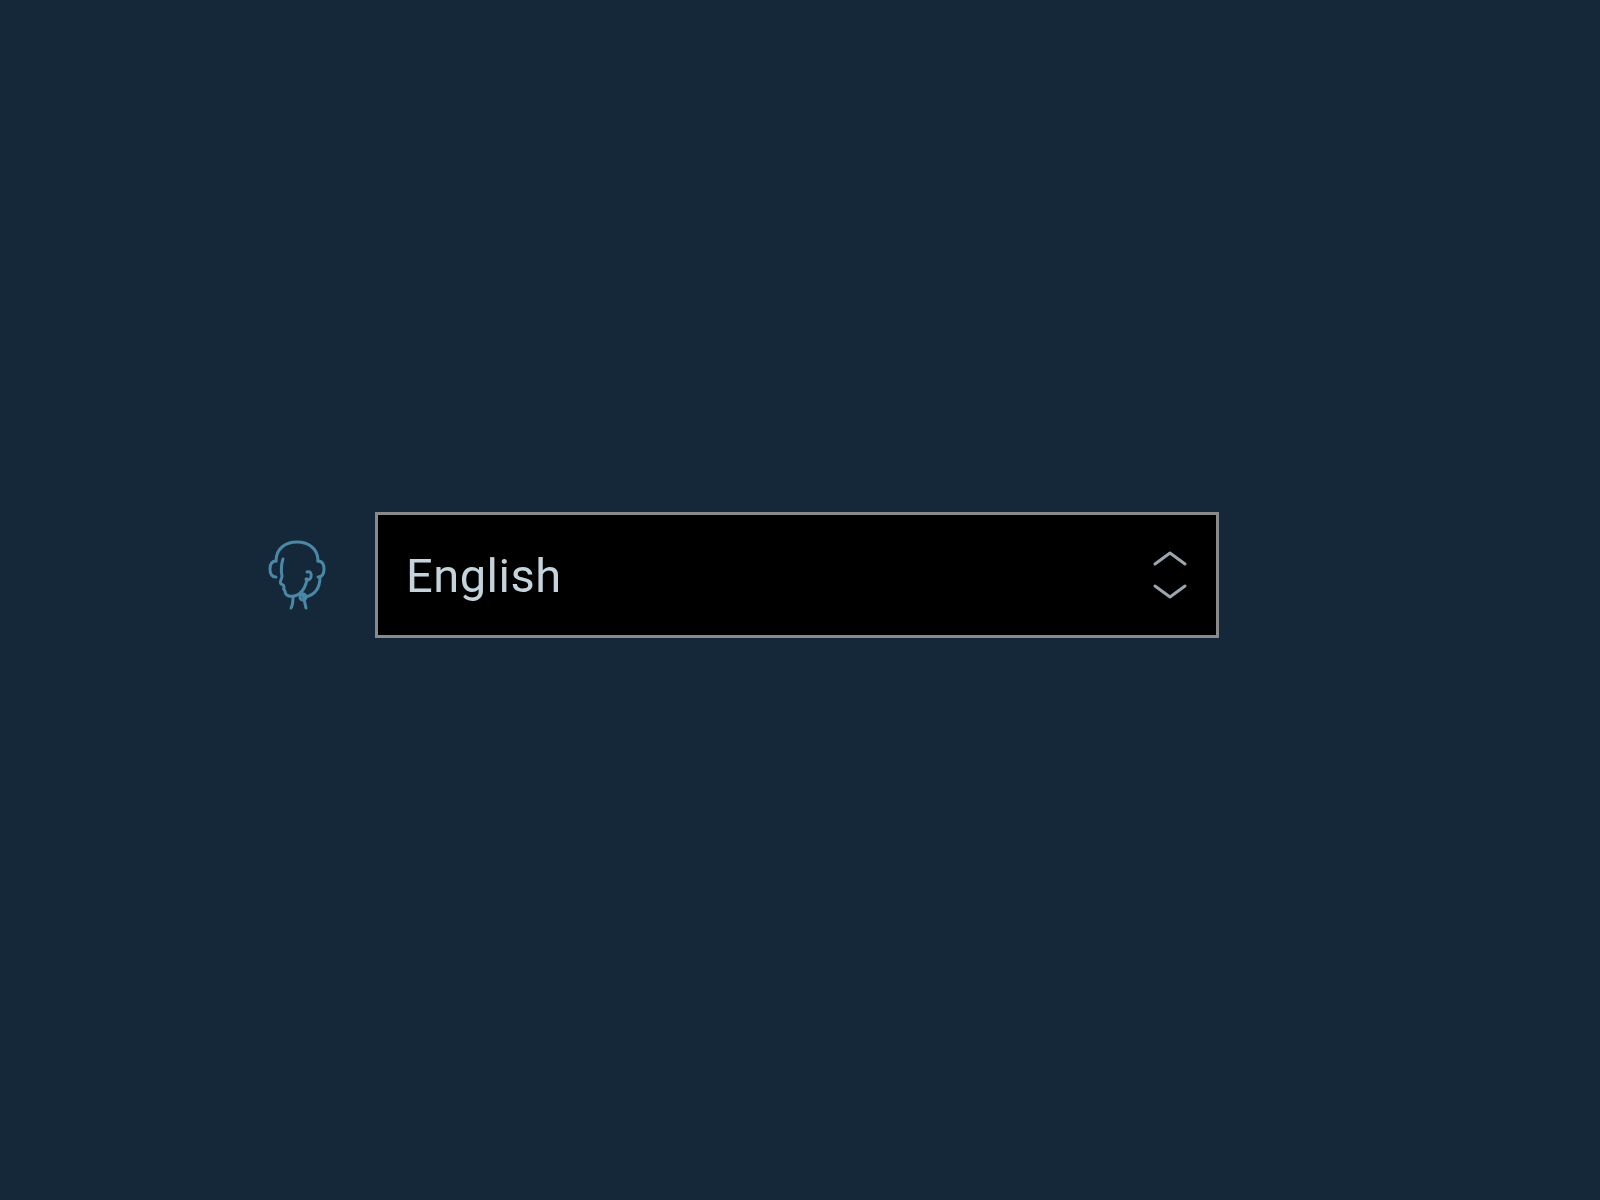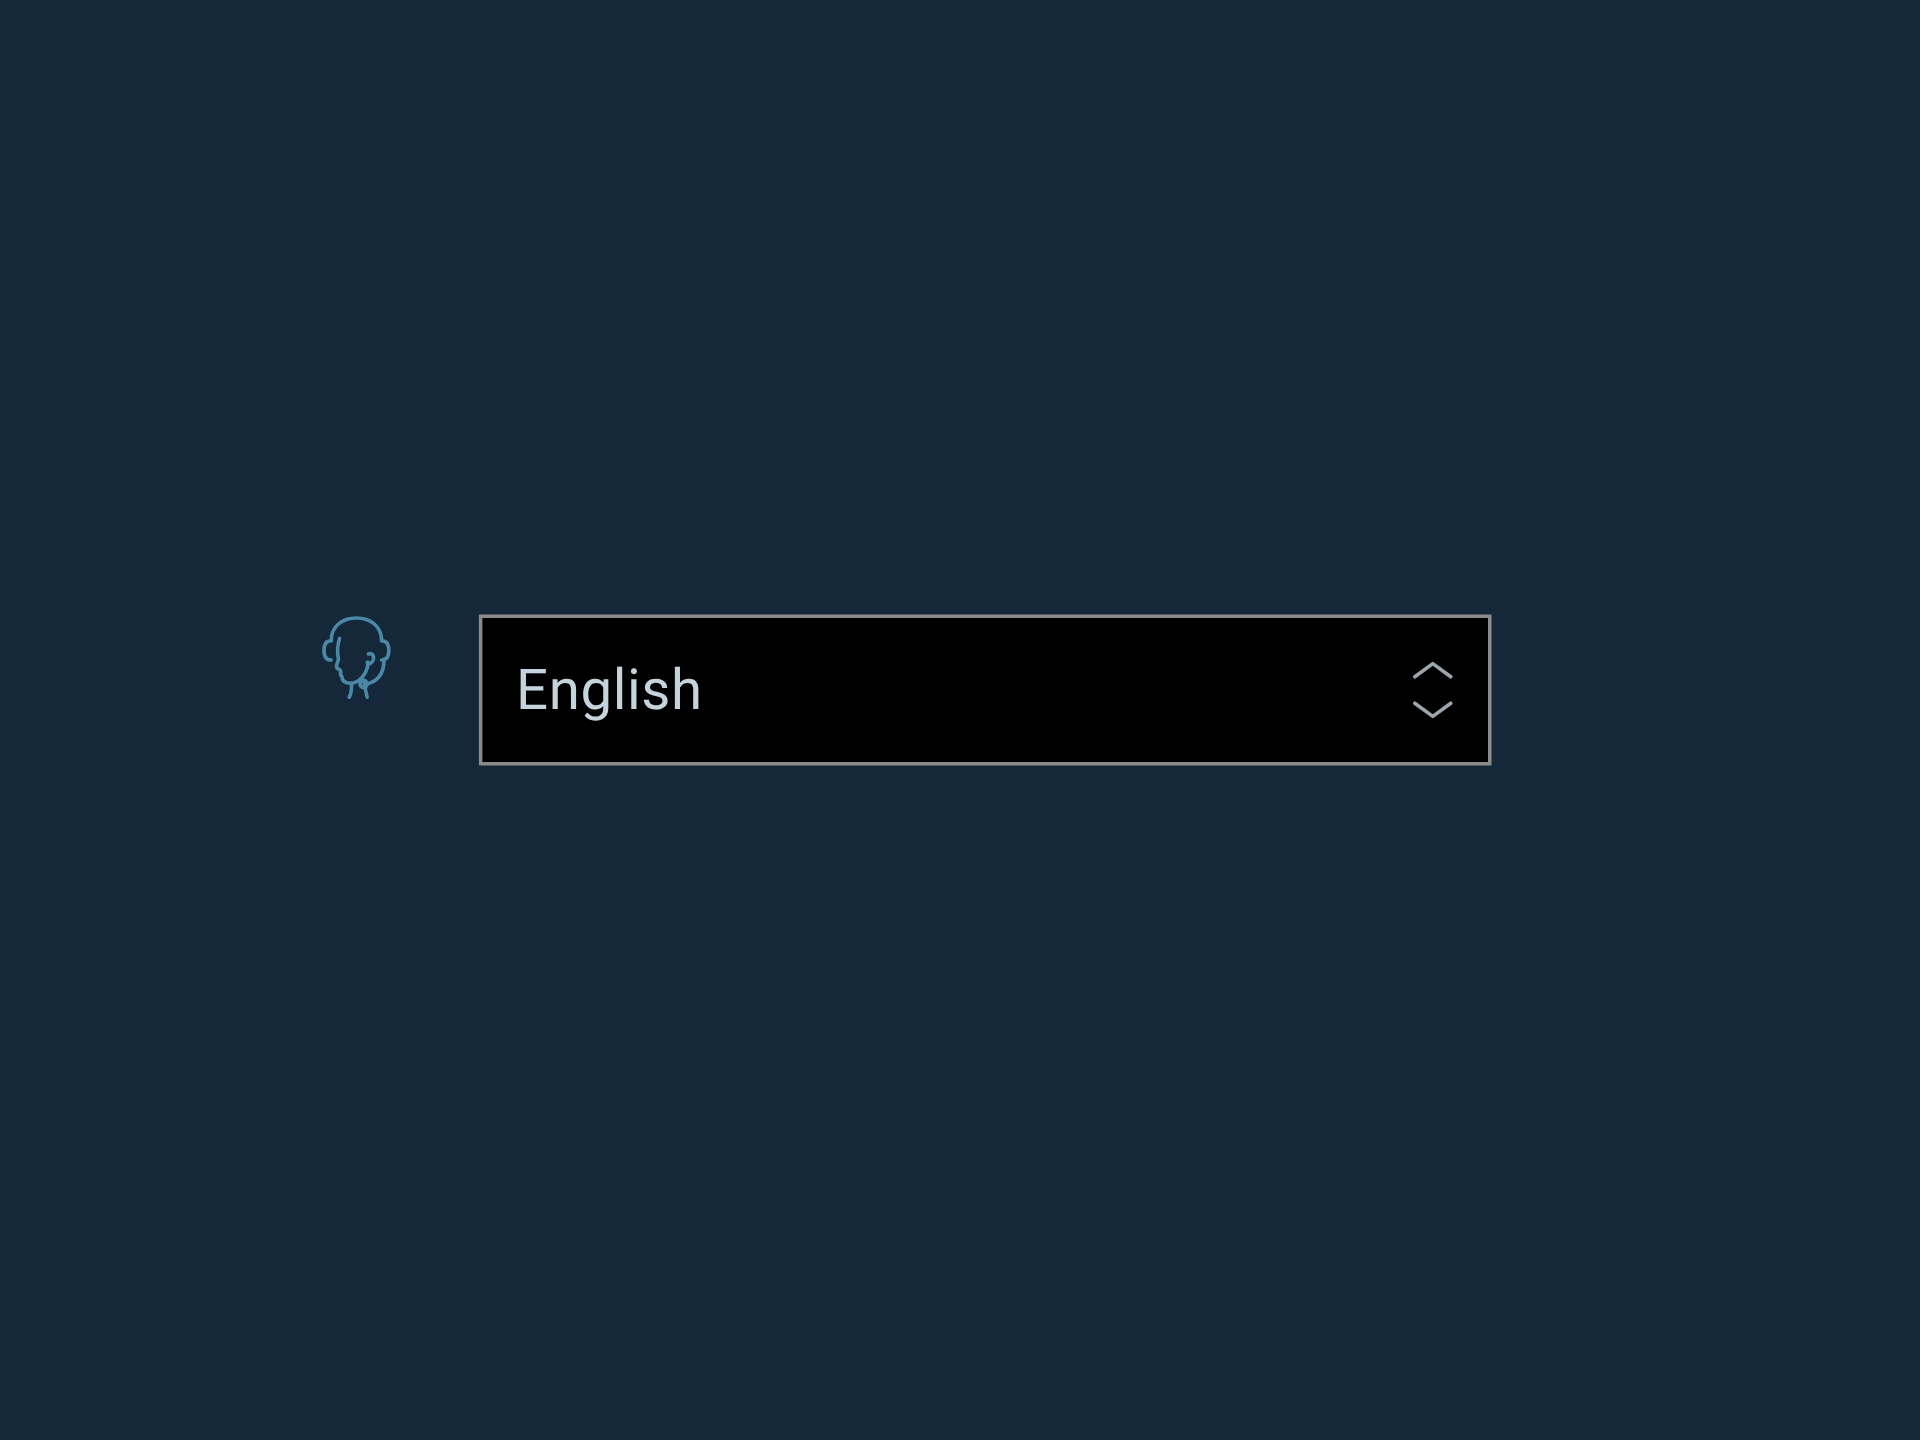--- a/index.html
+++ b/index.html
@@ -13,22 +13,22 @@
       background-color: #14283a;
       font-family: -apple-system, BlinkMacSystemFont, "Segoe UI", Roboto, Helvetica, Arial, sans-serif;
       overflow: hidden;
       position: relative;
     }
     .container {
       position: absolute;
       left: 263px;
       top: 512px;
       display: flex;
-      align-items: flex-start;
-      gap: 68px;
+      align-items: center;
+      gap: 44px;
     }
     .headset-icon {
       width: 68px;
       height: 72px;
       flex-shrink: 0;
     }
     .language-selector {
       width: 844px;
       height: 126px;
       background-color: #000000;

